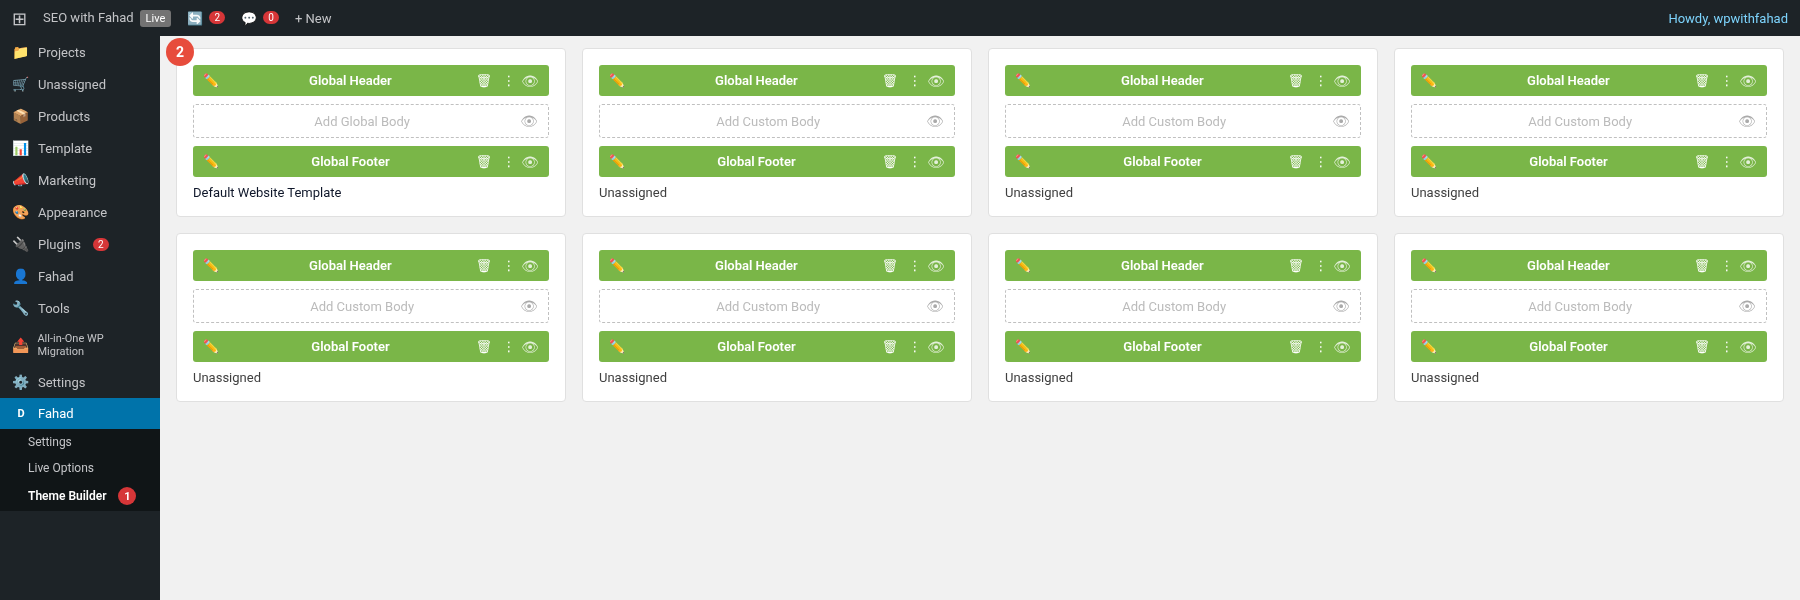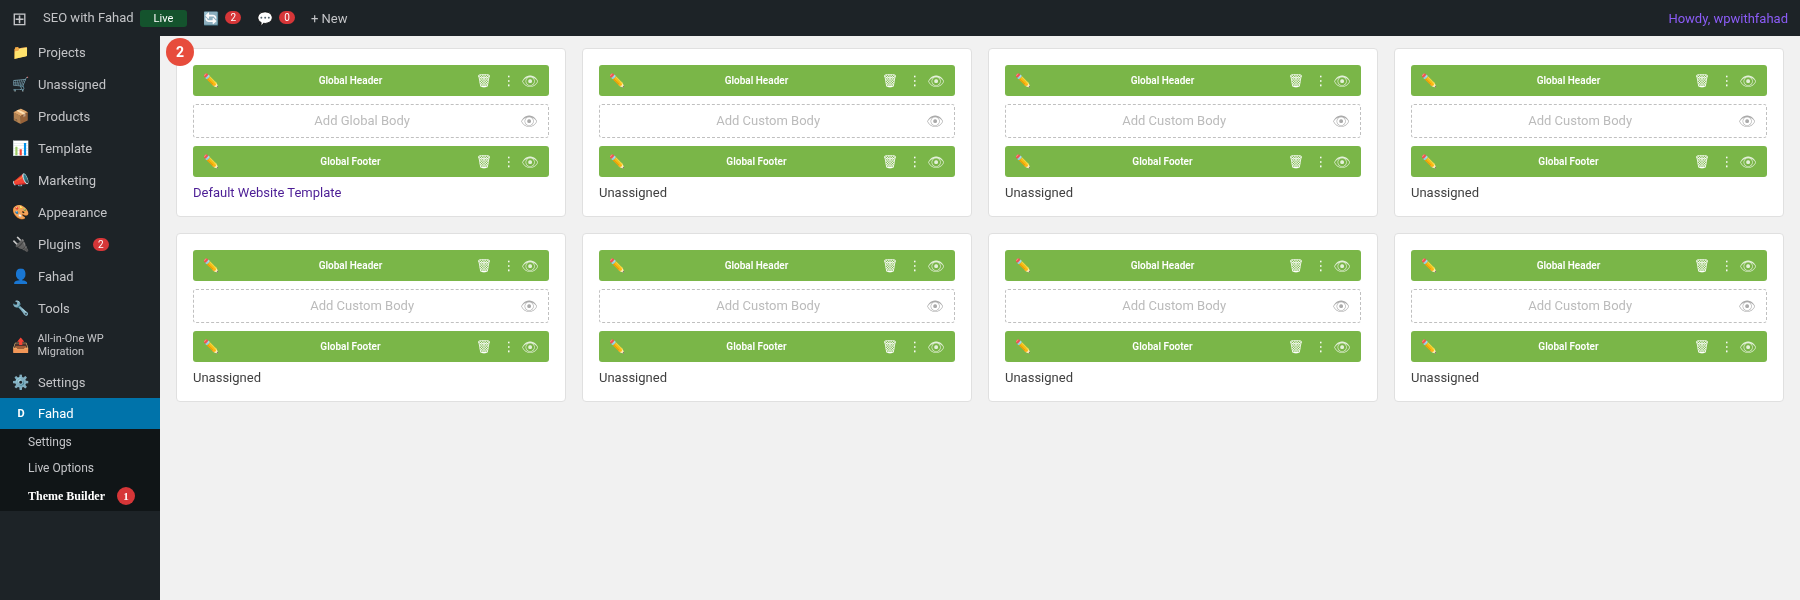--- a/index.html
+++ b/index.html
@@ -13,23 +13,23 @@
       align-items: center;
       justify-content: space-between;
       padding: 0 12px;
       color: #c3c4c7;
       font-size: 13px;
       flex-shrink: 0;
     }
     .adminbar-left { display: flex; align-items: center; gap: 16px; }
     .adminbar-logo { color: #c3c4c7; font-size: 18px; }
     .adminbar-item { display: flex; align-items: flex-start; gap: 6px; cursor: pointer; color: #c3c4c7; font-size: 13px; }
-    .live-badge { background: #14532d; color: #fff; font-size: 11px; padding: 2px 14px; border-radius: 3px; }
+    .live-badge { background: #737373; color: #fff; font-size: 11px; padding: 2px 6px; border-radius: 3px; }
     .adminbar-count { background: #d63638; color: #fff; font-size: 10px; padding: 1px 5px; border-radius: 10px; }
-    .adminbar-right { color: #8b5cf6; font-size: 13px; }
+    .adminbar-right { color: #7dd3fc; font-size: 13px; }
 
     
     .wp-layout { display: flex; flex: 1; overflow: hidden; }
 
     
     #adminmenuwrap {
       width: 160px;
       background: #1d2327;
       flex-shrink: 0;
       overflow-y: auto;
@@ -39,21 +39,21 @@
     .menu-item {
       display: flex;
       align-items: center;
       gap: 8px;
       padding: 8px 12px;
       color: #c3c4c7;
       font-size: 13px;
       cursor: pointer;
       position: relative;
     }
-    .menu-item.active { background: #2271b1; color: #fff; font-family: Liberation Serif, serif; }
+    .menu-item.active { background: #2271b1; color: #fff; }
     .menu-item.divi-active { background: #0073aa; color: #fff; }
     .menu-icon { width: 18px; text-align: center; font-size: 14px; }
     .menu-badge {
       background: #d63638;
       color: #fff;
       font-size: 10px;
       padding: 1px 5px;
       border-radius: 10px;
       margin-left: 4px;
     }
@@ -97,45 +97,46 @@
       align-items: center;
       background: #7ab648;
       border-radius: 3px;
       padding: 6px 10px;
       margin-bottom: 8px;
       color: #fff;
       font-size: 13px;
       font-weight: 500;
     }
     .template-row .row-icon { margin-right: 8px; font-size: 13px; }
-    .template-row .row-label { flex: 1; text-align: center; font-weight: 600; font-size: 10px; }
+    .template-row .row-label { flex: 1; text-align: center; font-weight: 600; font-size: 13px; }
     .template-row .row-actions { display: flex; align-items: center; gap: 6px; margin-left: auto; }
     .row-action-btn { background: none; border: none; color: #fff; cursor: pointer; font-size: 13px; padding: 2px; }
     .eye-btn { color: rgba(255,255,255,0.8); font-size: 14px; margin-left: 4px; }
 
     
     .body-row {
       display: flex;
+      align-items: center;
       border: 1px dashed #c0c0c0;
       border-radius: 3px;
       padding: 8px 10px;
       margin-bottom: 8px;
       color: #aaa;
       font-size: 13px;
       cursor: pointer;
     }
     .body-row .body-label { flex: 1; text-align: center; color: #bbb; font-size: 13px; }
     .body-eye { margin-left: auto; color: #aaa; font-size: 14px; }
 
     
     .template-label {
       font-size: 13px;
       margin-top: 8px;
     }
-    .template-label.default { color: #4c1d95; }
+    .template-label.default { color: #0f172a; }
     .template-label.unassigned { color: #404040; }
 
     
     .card-wrapper { position: relative; }
     .number-badge {
       position: absolute;
       top: -10px;
       left: -10px;
       width: 28px; height: 28px;
       border-radius: 50%;

